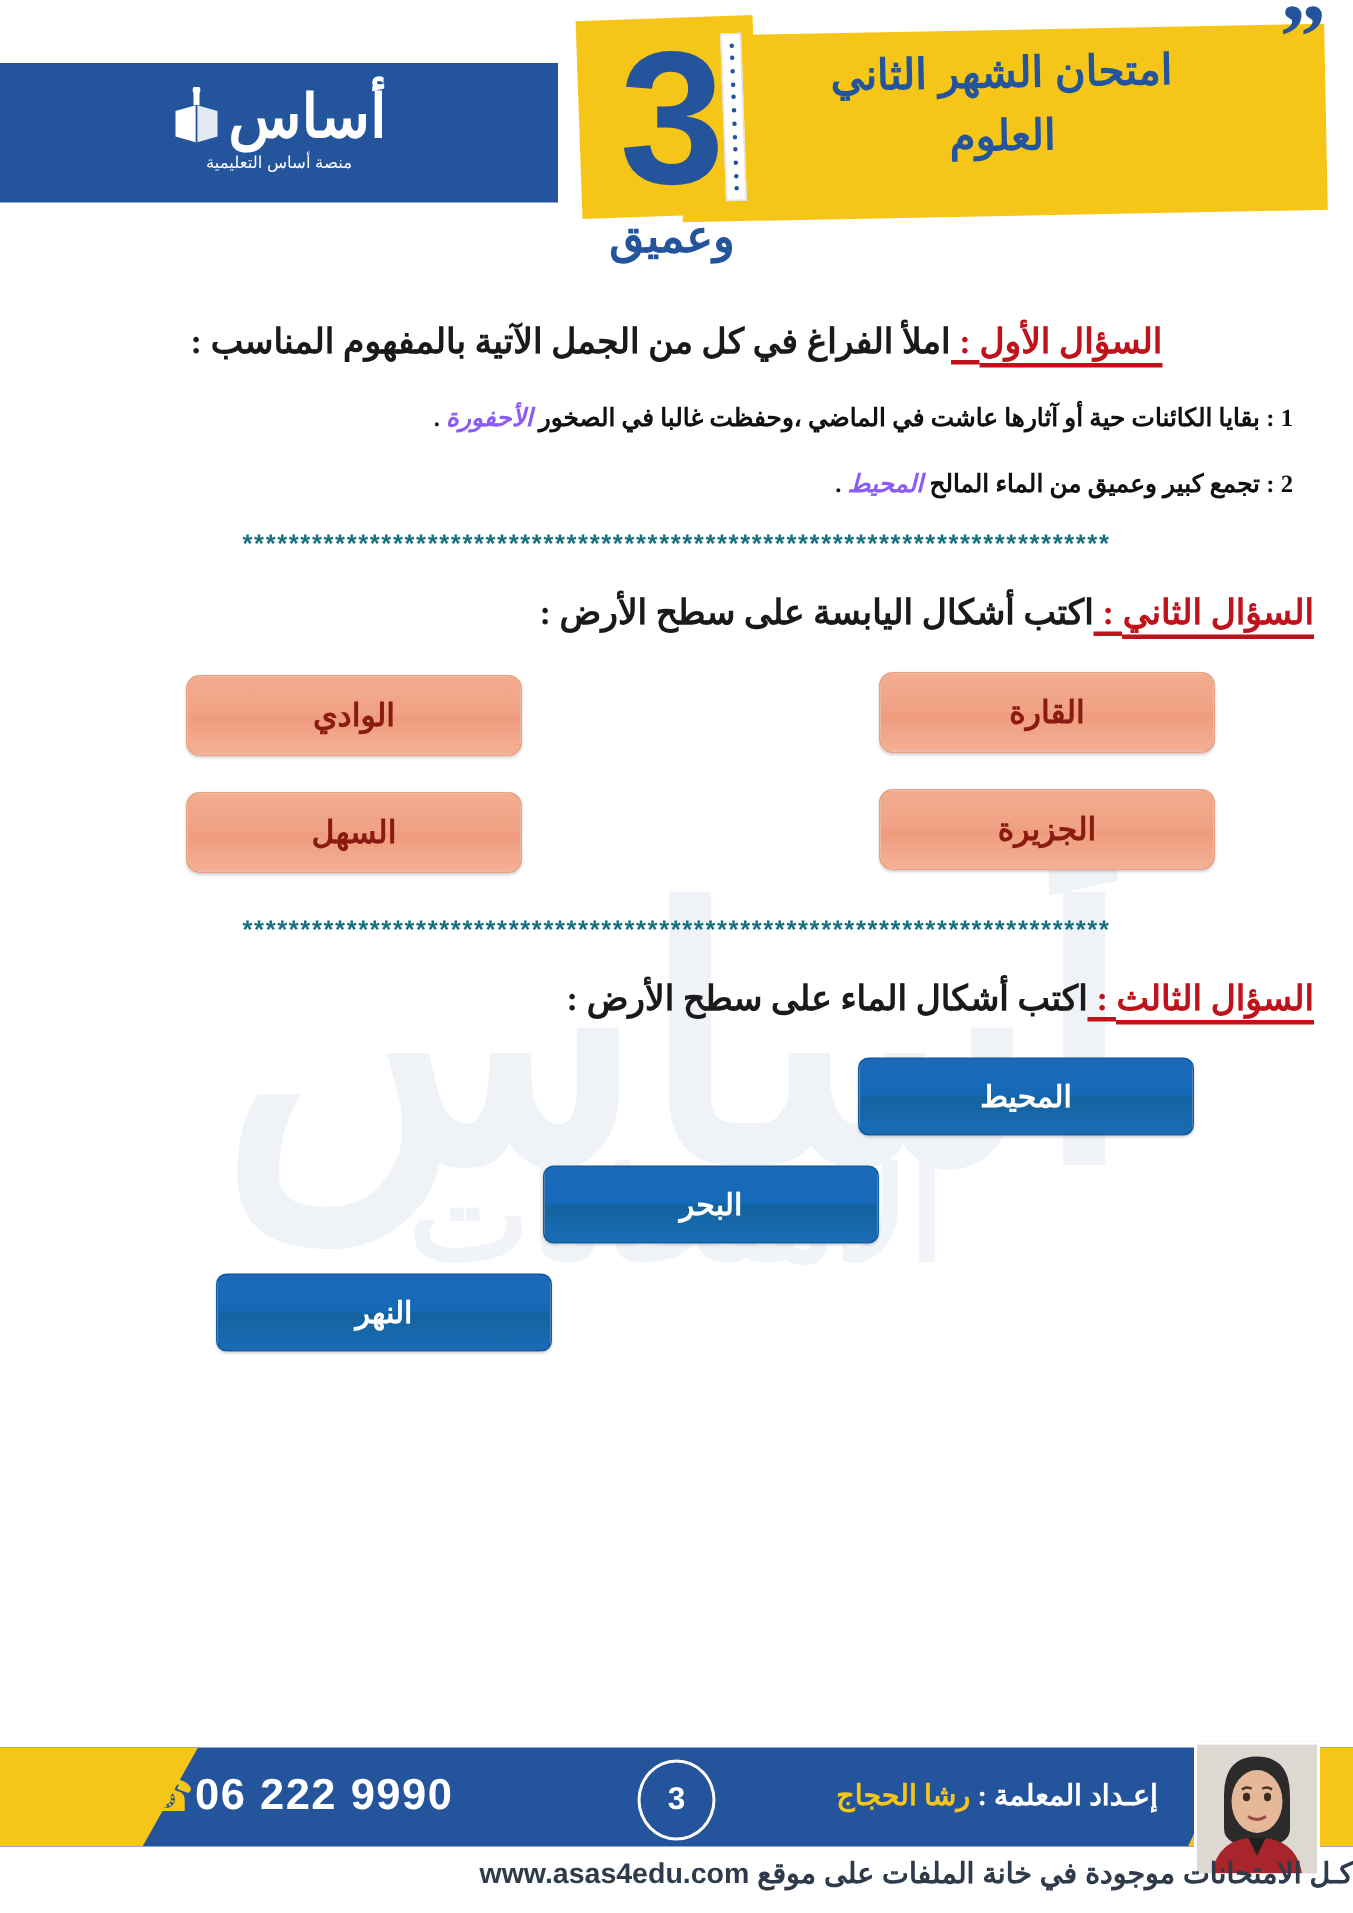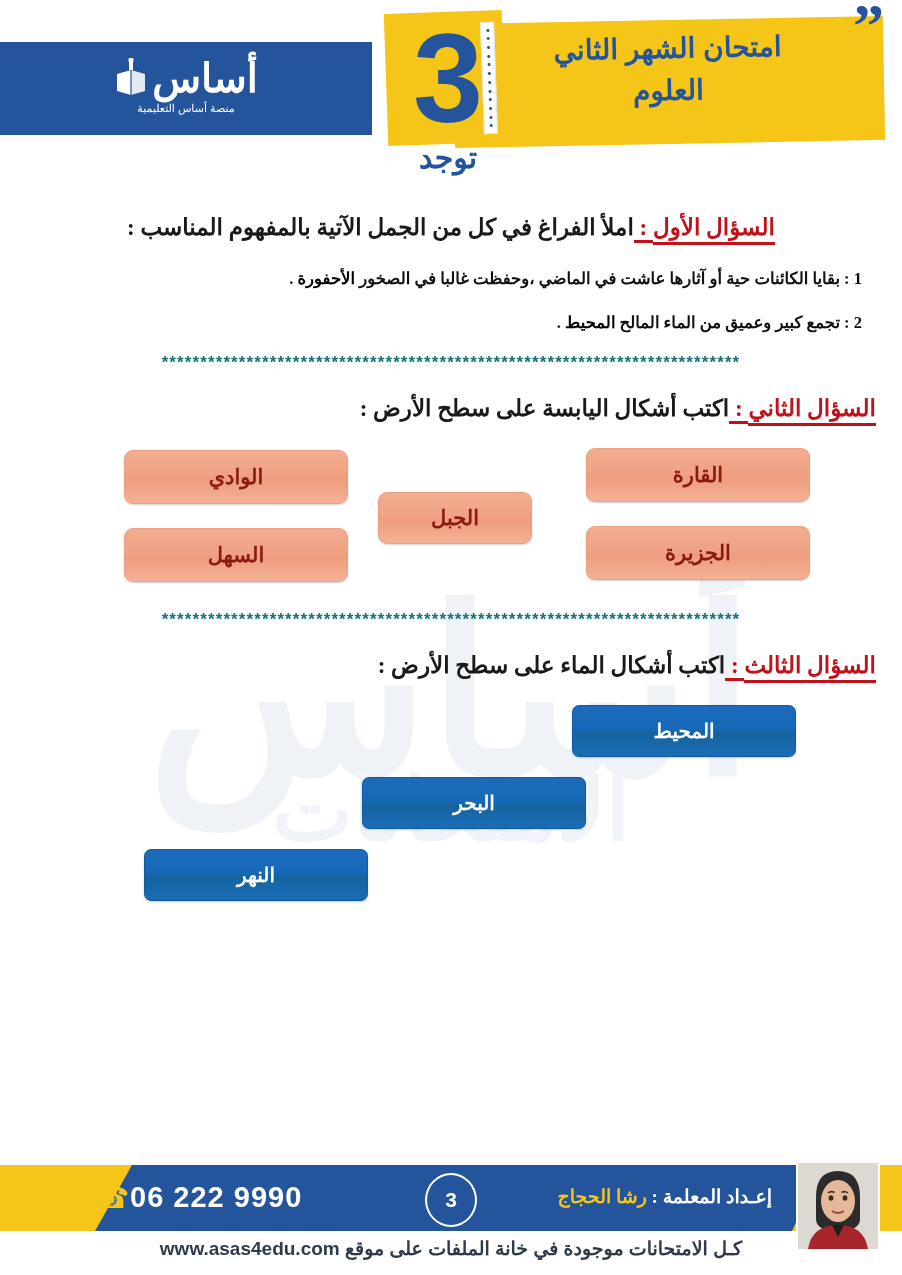--- a/index.html
+++ b/index.html
@@ -240,21 +240,22 @@
   }
   .item {
     font-size: 16.5px;
     font-weight: bold;
     color: #111111;
     line-height: 1.95;
     text-align: justify;
     margin-bottom: 12px;
   }
   .ans {
-    color: #000000;
+    color: #8b5cf6;
+    font-style: italic;
   }
 
   .stars {
     color: #15707e;
     font-size: 17px;
     font-weight: bold;
     letter-spacing: 1.1px;
     text-align: center;
     white-space: nowrap;
     overflow: hidden;
@@ -401,21 +402,20 @@
     border: 2px solid #ffffff;
     background: #e8e3df;
     overflow: hidden;
   }
   .teacher-photo svg { display: block; }
   .footer-note {
     position: absolute;
     left: 0;
     top: 80px;
     width: 902px;
-    text-align: center;
     color: #2f3b4a;
     font-size: 19px;
     font-weight: bold;
     font-family: "Liberation Sans", sans-serif;
   }
   .site-url { direction: ltr; display: inline-block; }
 </style>
 </head>
 <body>
 
@@ -463,21 +463,21 @@
           <i></i>
           <i></i>
           <i></i>
           <i></i>
           <i></i>
           <i></i>
           <i></i>
           <i></i>
       </div>
       <div class="grade-num">3</div>
-      <div class="grade-label">توجد</div>
+      <div class="grade-label">وعميق</div>
     </div>
   </div>
 
   <div class="content">
 
     <div class="q-head">
       <span class="q-label">السؤال الأول</span><span class="q-colon"> : </span><span>املأ الفراغ في كل من الجمل الآتية بالمفهوم المناسب :</span>
     </div>
 
 
@@ -492,21 +492,20 @@
 
     <div class="stars">***************************************************************************</div>
 
     <div class="section-head">
       <span class="q-label">السؤال الثاني</span><span class="q-colon"> : </span><span>اكتب أشكال اليابسة على  سطح الأرض :</span>
     </div>
 
     <div class="q2-area">
       <div class="obox" style="left:98px; top:6px; width:222px; height:52px;">الوادي</div>
       <div class="obox" style="left:98px; top:84px; width:222px; height:52px;">السهل</div>
-      <div class="obox" style="left:352px; top:48px; width:152px; height:50px;">الجبل</div>
       <div class="obox" style="right:66px; top:4px; width:222px; height:52px;">القارة</div>
       <div class="obox" style="right:66px; top:82px; width:222px; height:52px;">الجزيرة</div>
     </div>
 
     <div class="stars">***************************************************************************</div>
 
     <div class="section-head">
       <span class="q-label">السؤال الثالث</span><span class="q-colon"> : </span><span>اكتب أشكال الماء على  سطح الأرض :</span>
     </div>
 

